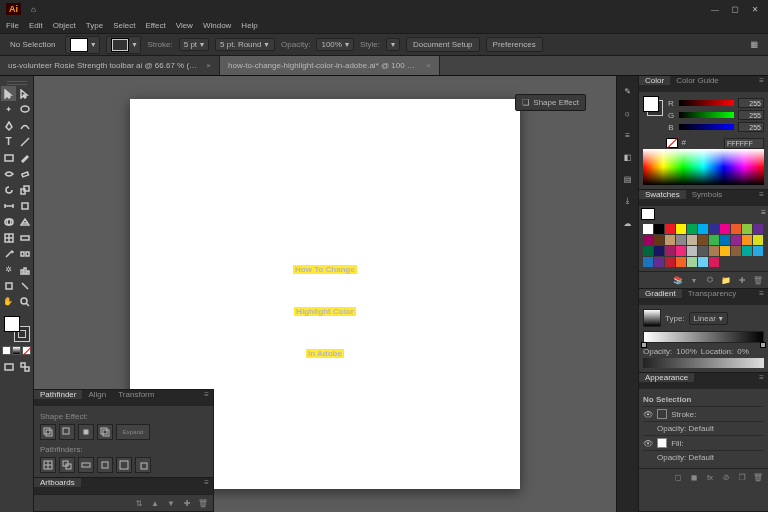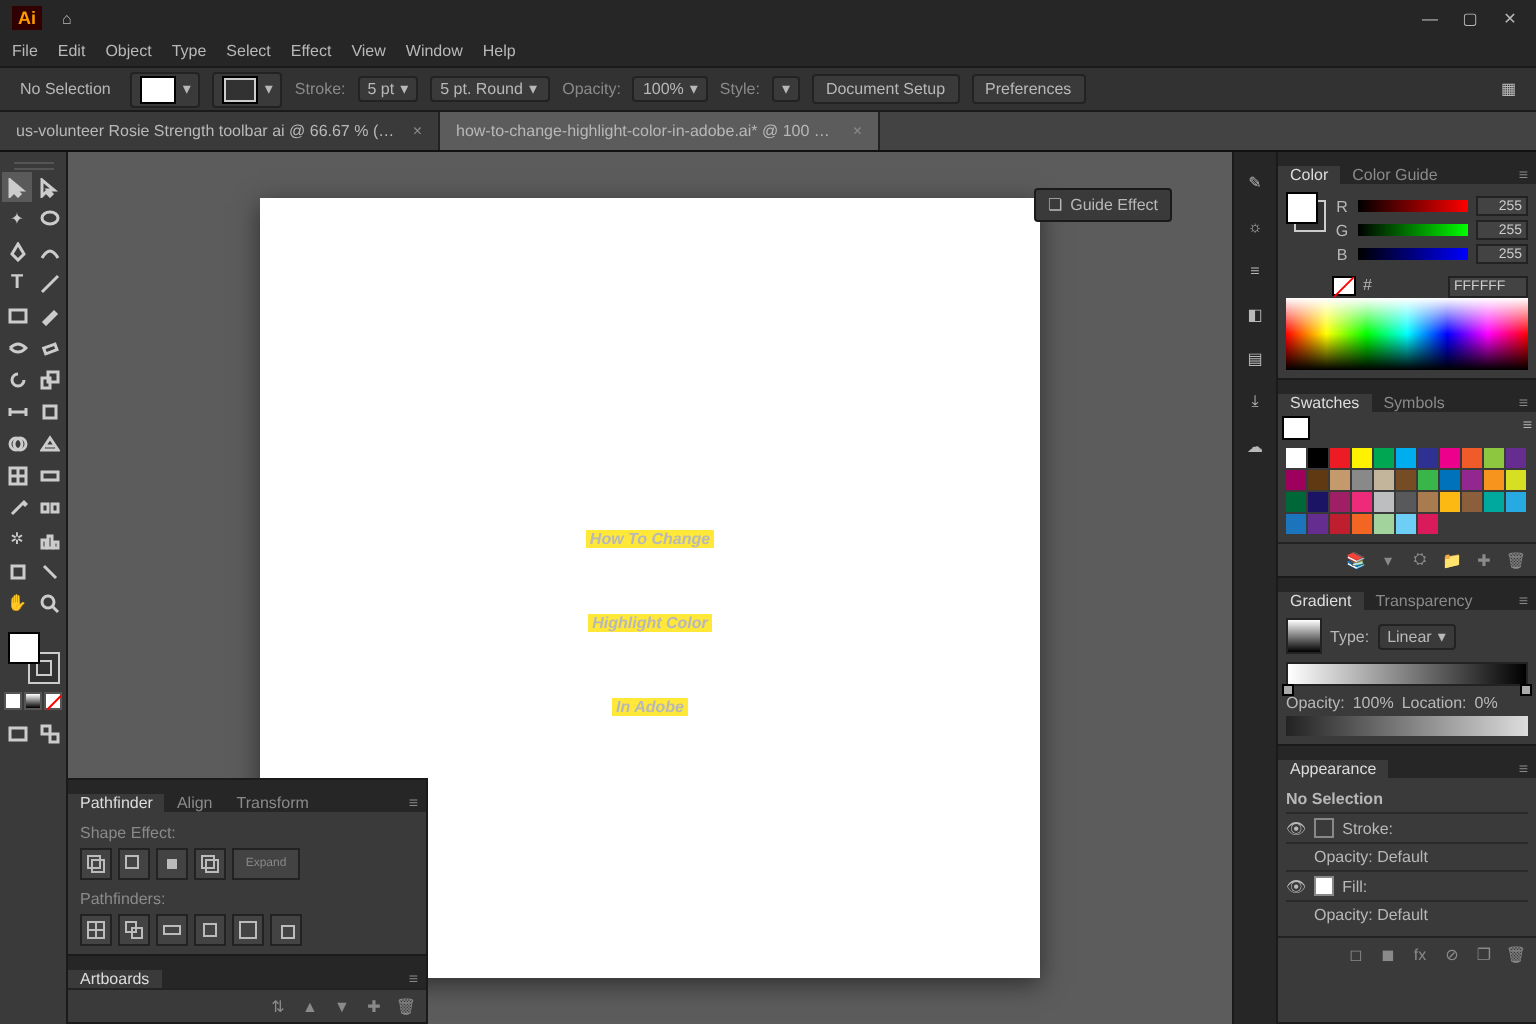--- a/index.html
+++ b/index.html
@@ -51,28 +51,28 @@
   .fillstroke .s::after{content:"";position:absolute;inset:3px;background:var(--bg-dark);border:1px solid #ccc}
   .colormodes{display:flex;gap:1px;margin-top:4px}
   .colormodes div{width:9px;height:9px;border:1px solid #555}
   .colormodes .c1{background:#fff}
   .colormodes .c2{background:linear-gradient(#fff,#000)}
   .colormodes .c3{background:#fff;position:relative}
   .colormodes .c3::after{content:"";position:absolute;width:140%;height:1px;background:red;top:50%;left:-20%;transform:rotate(-45deg)}
 
   .canvasarea{flex:1;background:var(--bg-canvas);position:relative;display:flex;align-items:center;justify-content:center;overflow:hidden}
   .doc{width:390px;height:390px;background:#fff;box-shadow:0 3px 12px rgba(0,0,0,.5);display:flex;flex-direction:column;align-items:center;justify-content:center;gap:0;padding-top:20px}
-  .hltxt{font-family:"Arial Black",Arial,sans-serif;font-weight:900;color:#0b0b0b;font-size:31px;font-style:italic;line-height:1.35;white-space:nowrap}
+  .hltxt{font-family:"Arial Black",Arial,sans-serif;font-weight:900;color:#0b0b0b;font-size:31px;line-height:1.35;white-space:nowrap}
   .hl{background:var(--highlight);padding:0 2px}
   .typepanel{position:absolute;top:18px;right:30px;background:var(--bg-panel);border:1px solid #1a1a1a;padding:3px 6px;display:flex;align-items:center;gap:4px;border-radius:2px}
 
   
   .dockbl{position:absolute;left:34px;bottom:0;width:180px;background:var(--bg-panel);border-top:1px solid #1a1a1a;border-right:1px solid #1a1a1a}
   .panel{border-bottom:1px solid #1a1a1a}
-  .paneltabs{display:flex;background:var(--bg-darker);height:16px;align-items:flex-end}
+  .paneltabs{display:flex;background:var(--bg-darker);height:16px;align-items:flex-start}
   .paneltabs span{padding:0 6px;color:var(--text-dim)}
   .paneltabs span.on{background:var(--bg-panel);color:#ddd}
   .panelbody{padding:4px 6px;display:flex;flex-wrap:wrap;gap:3px}
   .pfbtn{width:16px;height:16px;background:var(--bg-panel2);border:1px solid #222;display:flex;align-items:center;justify-content:center}
   .pfbtn svg{width:10px;height:10px;stroke:#bbb;fill:none}
   .sublabel{width:100%;color:var(--text-dim);margin-top:2px}
 
   
   .rightdock{width:130px;background:var(--bg-panel);border-left:1px solid #1a1a1a;display:flex;flex-direction:column}
   .rightstrip{width:22px;background:var(--bg-darker);border-left:1px solid #1a1a1a;display:flex;flex-direction:column;align-items:center;gap:8px;padding-top:8px}
@@ -347,21 +347,21 @@
               <rect x="1" y="1" width="4" height="4"></rect>
               <rect x="5" y="5" width="4" height="4"></rect>
             </svg>
           </div>
         </div>
     </div>
 
     <div class="canvasarea">
       <div class="typepanel">
         <span>❏</span>
-        <span>Guide Effect</span>
+        <span>Shape Effect</span>
       </div>
       <div class="doc">
         <div class="hltxt"><span class="hl">How To Change</span></div>
         <div class="hltxt"><span class="hl">Highlight Color</span></div>
         <div class="hltxt"><span class="hl">In Adobe</span></div>
       </div>
     </div>
 
     <div class="rightstrip">
       <div>✎</div>

